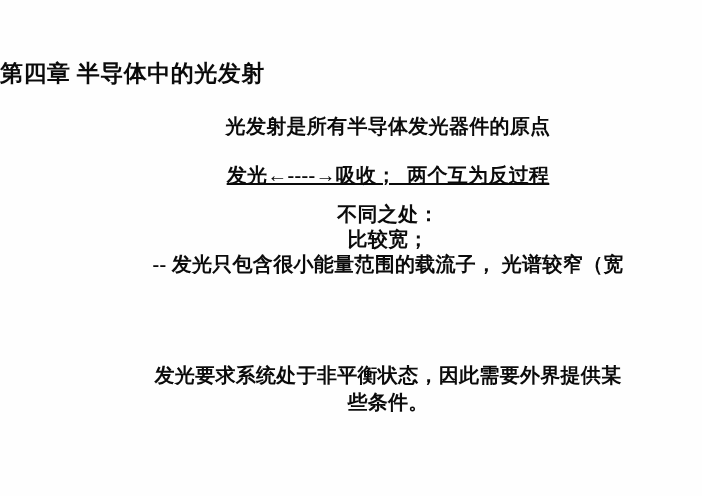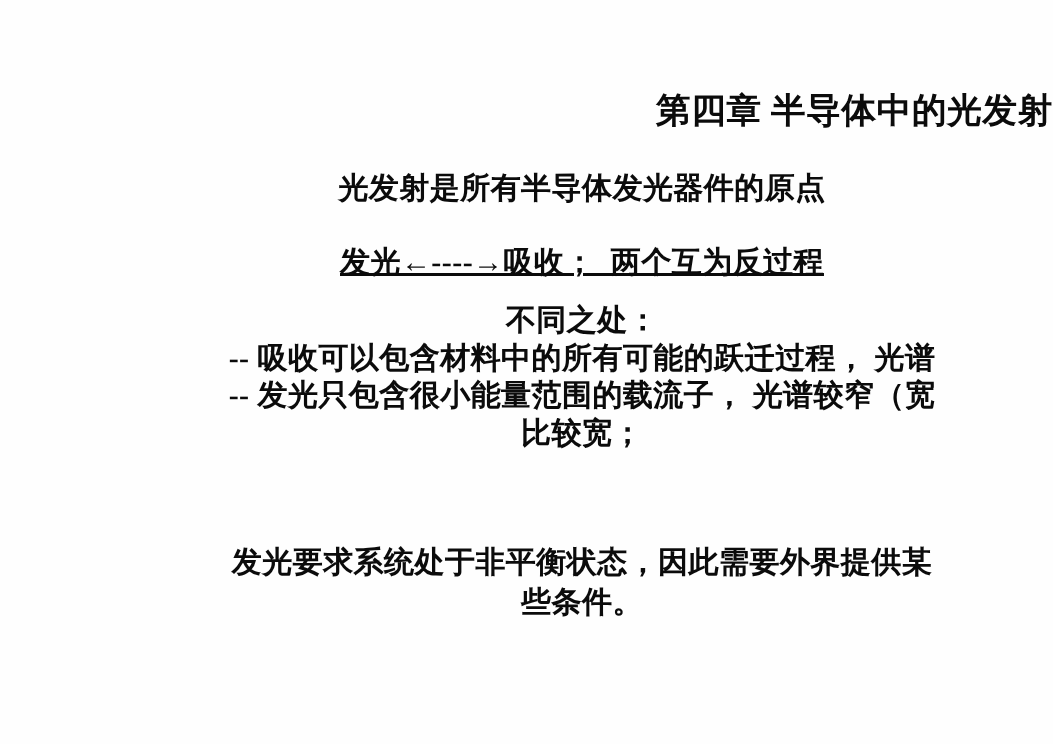--- a/index.html
+++ b/index.html
@@ -15,21 +15,21 @@
     overflow: hidden;
     font-family: "Liberation Serif", "DejaVu Serif", serif;
     color: #0b0b0b;
   }
   .slide-title {
     position: absolute;
     top: 58px;
     left: 0;
     width: 100%;
     margin: 0;
-    text-align: right;
+    text-align: left;
     font-size: 23px;
     font-weight: bold;
     letter-spacing: 0.5px;
     white-space: pre;
   }
   .para {
     position: absolute;
     left: 114px;
     right: 40px;
     font-size: 20px;
@@ -55,23 +55,22 @@
   <div class="para p1">
     <div class="line">光发射是所有半导体发光器件的原点</div>
   </div>
 
   <div class="para p2">
     <div class="line">发光←----→吸收；  两个互为反过程</div>
   </div>
 
   <div class="para p3">
     <div class="line">不同之处：</div>
-    <div class="line">-- 吸收可以包含材料中的所有可能的跃迁过程， 光谱</div>
+    <div class="line">比较宽；</div>
     <div class="line">-- 发光只包含很小能量范围的载流子， 光谱较窄（宽</div>
-    <div class="line">比较宽；</div>
   </div>
 
   <div class="para p4">
     <div class="line">发光要求系统处于非平衡状态，因此需要外界提供某</div>
     <div class="line">些条件。</div>
   </div>
 
 </div>
 
 </body></html>

